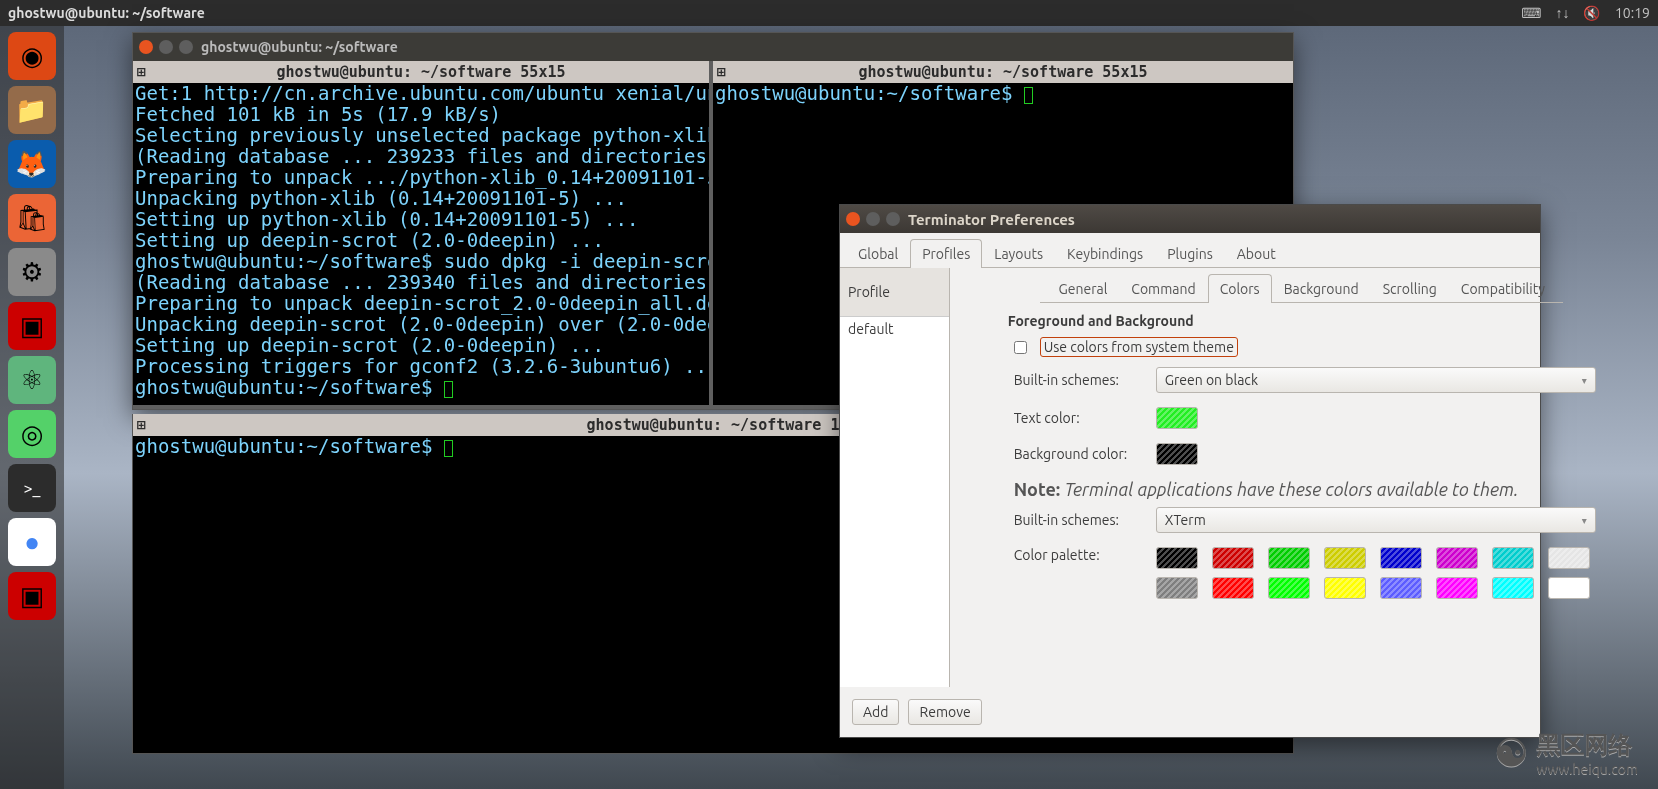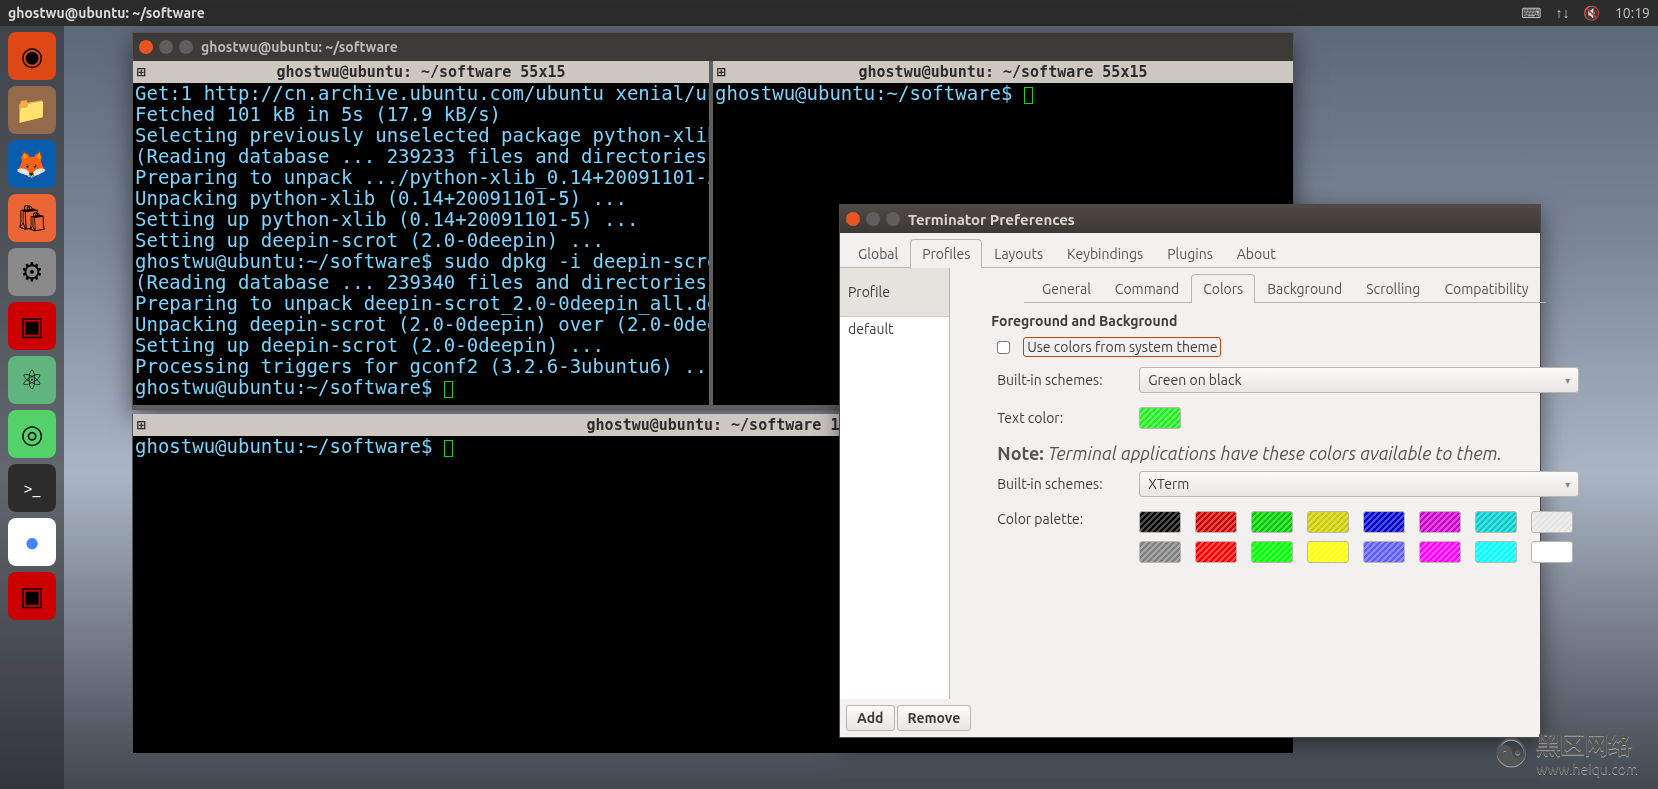--- a/index.html
+++ b/index.html
@@ -89,21 +89,21 @@
 }
 .chk-row{display:flex;align-items:center;margin:4px 0 10px 6px;gap:6px;}
 .chklabel{border:1px solid #c2410c;padding:1px 3px;border-radius:3px;margin-left:7px;}
 .swatch{width:42px;height:22px;border:1px solid #b9b5af;border-radius:3px;
   background:linear-gradient(135deg, rgba(255,255,255,.3) 25%, transparent 25%, transparent 50%, rgba(255,255,255,.3) 50%, rgba(255,255,255,.3) 75%, transparent 75%);
   background-size:6px 6px;
 }
 .note{font-style:italic;font-size:18px;margin:2px 0 8px 6px;color:#555;}
 .note b{font-style:normal;}
 .palette{display:grid;grid-template-columns:repeat(8,48px);gap:8px;margin-left:0;}
-.btnbar{padding:6px;display:flex;gap:2px;border-top:0px solid #ddd;font-weight:bold;}
+.btnbar{padding:12px;display:flex;gap:9px;border-top:0px solid #ddd;}
 .btn{padding:4px 10px;border:1px solid #b9b5af;background:linear-gradient(#fafafa,#e9e7e3);border-radius:3px;}
 .watermark{position:absolute;right:20px;bottom:12px;color:#555;font-weight:bold;font-size:24px;text-shadow:0 1px 0 #aaa; display:flex; align-items:center; gap:8px;}
 .watermark small{display:block;font-size:14px;font-weight:normal;}
 .arrow{font-size:10px;color:#888;}
 </style>
 </head>
 <body>
 
 <div class="menubar">
   <span>ghostwu@ubuntu: ~/software</span>
@@ -230,20 +230,24 @@
           <div class="row">
             <label>Built-in schemes:</label>
             <div class="dropdown">
               <span>Green on black</span>
               <span class="arrow">▾</span>
             </div>
           </div>
           <div class="row">
             <label>Text color:</label>
             <div class="swatch" id="sw-text" style="background-color: rgb(34, 238, 34);"></div>
+          </div>
+          <div class="row">
+            <label>Background color:</label>
+            <div class="swatch" id="sw-bg" style="background-color: rgb(0, 0, 0);"></div>
           </div>
           <div class="note"><b>Note:</b> <span>Terminal applications have these colors available to them.</span></div>
           <div class="row">
             <label>Built-in schemes:</label>
             <div class="dropdown">
               <span>XTerm</span>
               <span class="arrow">▾</span>
             </div>
           </div>
           <div class="row" style="align-items:flex-start;">

